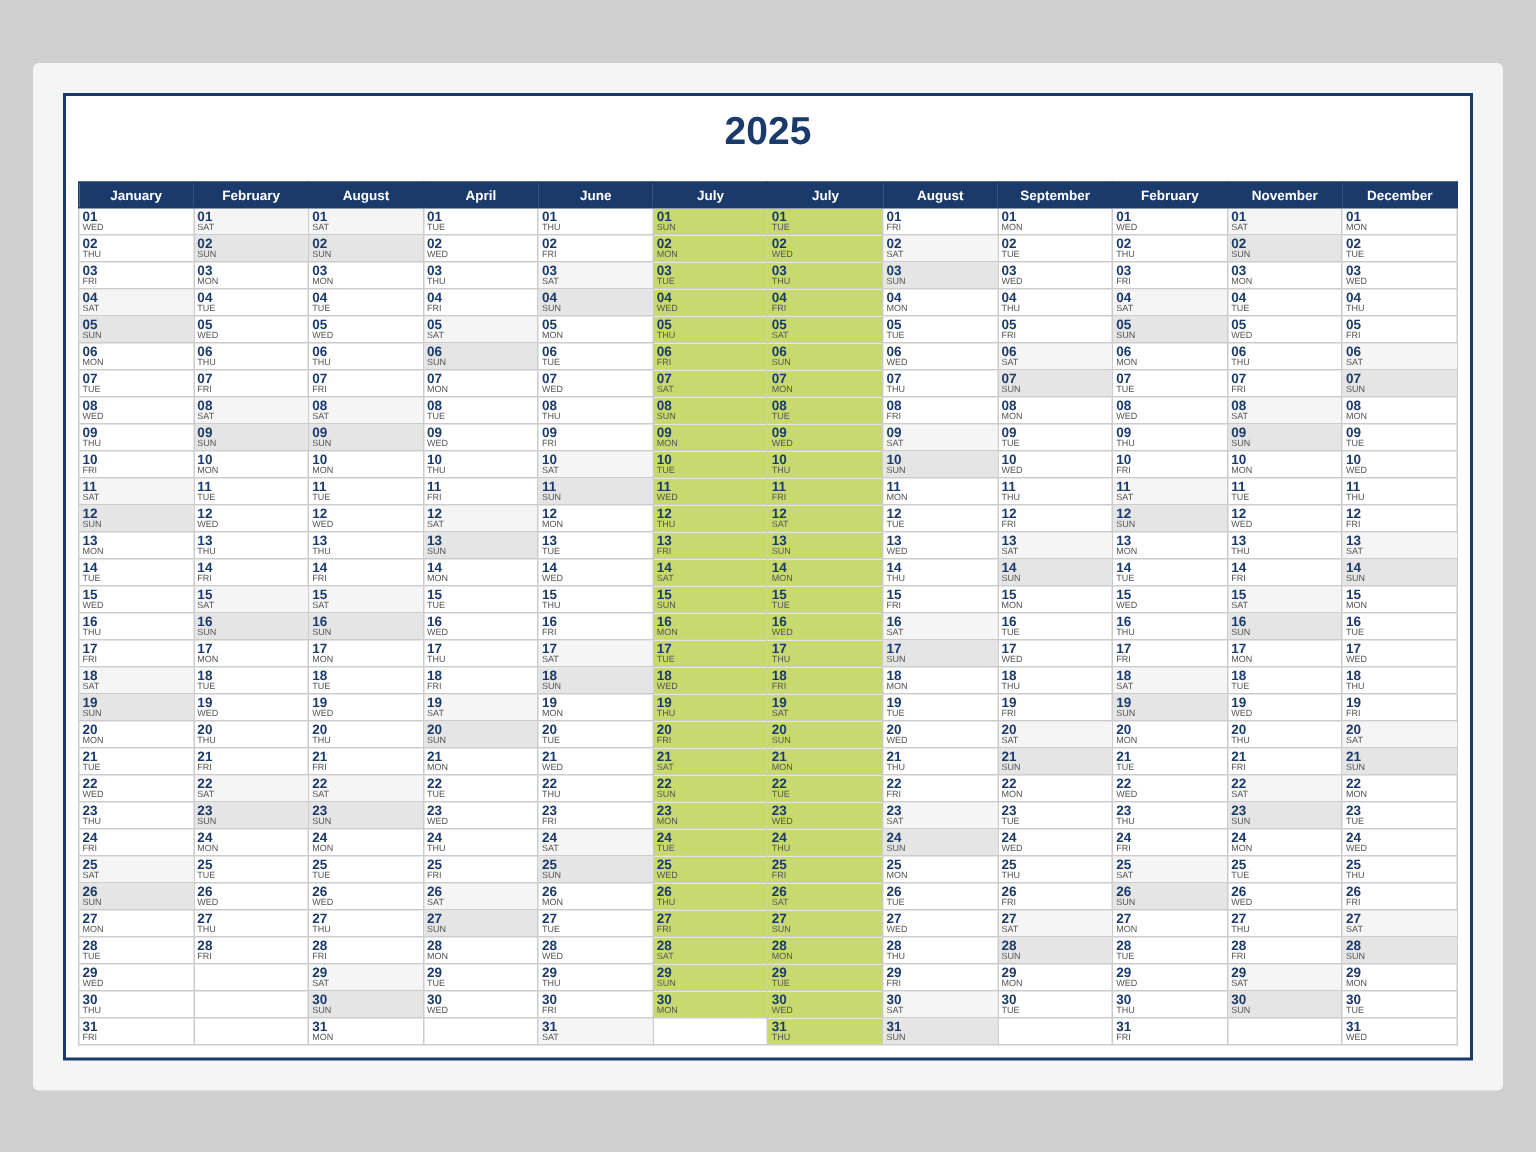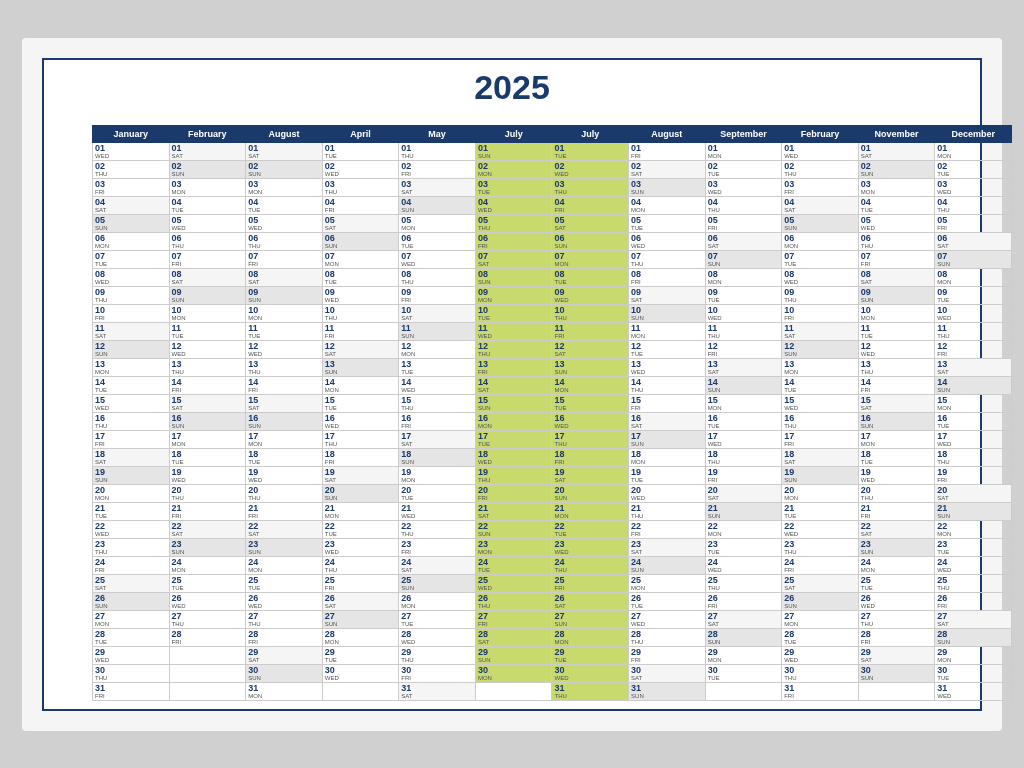--- a/index.html
+++ b/index.html
@@ -26,30 +26,29 @@
       margin-bottom: 12px;
       letter-spacing: 1px;
     }
     .planner-box {
       background: white;
       border: 2px solid #1a3a6b;
       padding: 8px;
     }
     .year-title {
       text-align: center;
-      font-size: 34px;
+      font-size: 26px;
       font-weight: bold;
       color: #1a3a6b;
       margin-bottom: 18px;
     }
     .calendar-table {
       width: 100%;
       border-collapse: collapse;
       font-size: 7.5px;
-      margin-left: 40px;
     }
     .calendar-table th {
       background: #1a3a6b;
       color: white;
       text-align: center;
       padding: 3px 1px;
       font-size: 9px;
       font-weight: bold;
       border: 1px solid #1a3a6b;
     }
@@ -99,21 +98,21 @@
   <div class="planner-box">
     <div class="year-title">2025</div>
 
     <table class="calendar-table">
       <thead>
         <tr>
           <th class="col-month">January</th>
           <th class="col-month">February</th>
           <th class="col-month">August</th>
           <th class="col-month">April</th>
-          <th class="col-month">May</th>
+          <th class="col-month">June</th>
           <th class="col-month">July</th>
           <th class="col-month">July</th>
           <th class="col-month">August</th>
           <th class="col-month">September</th>
           <th class="col-month">February</th>
           <th class="col-month">November</th>
           <th class="col-month">December</th>
         </tr>
       </thead>
       <tbody id="calendar-body">

